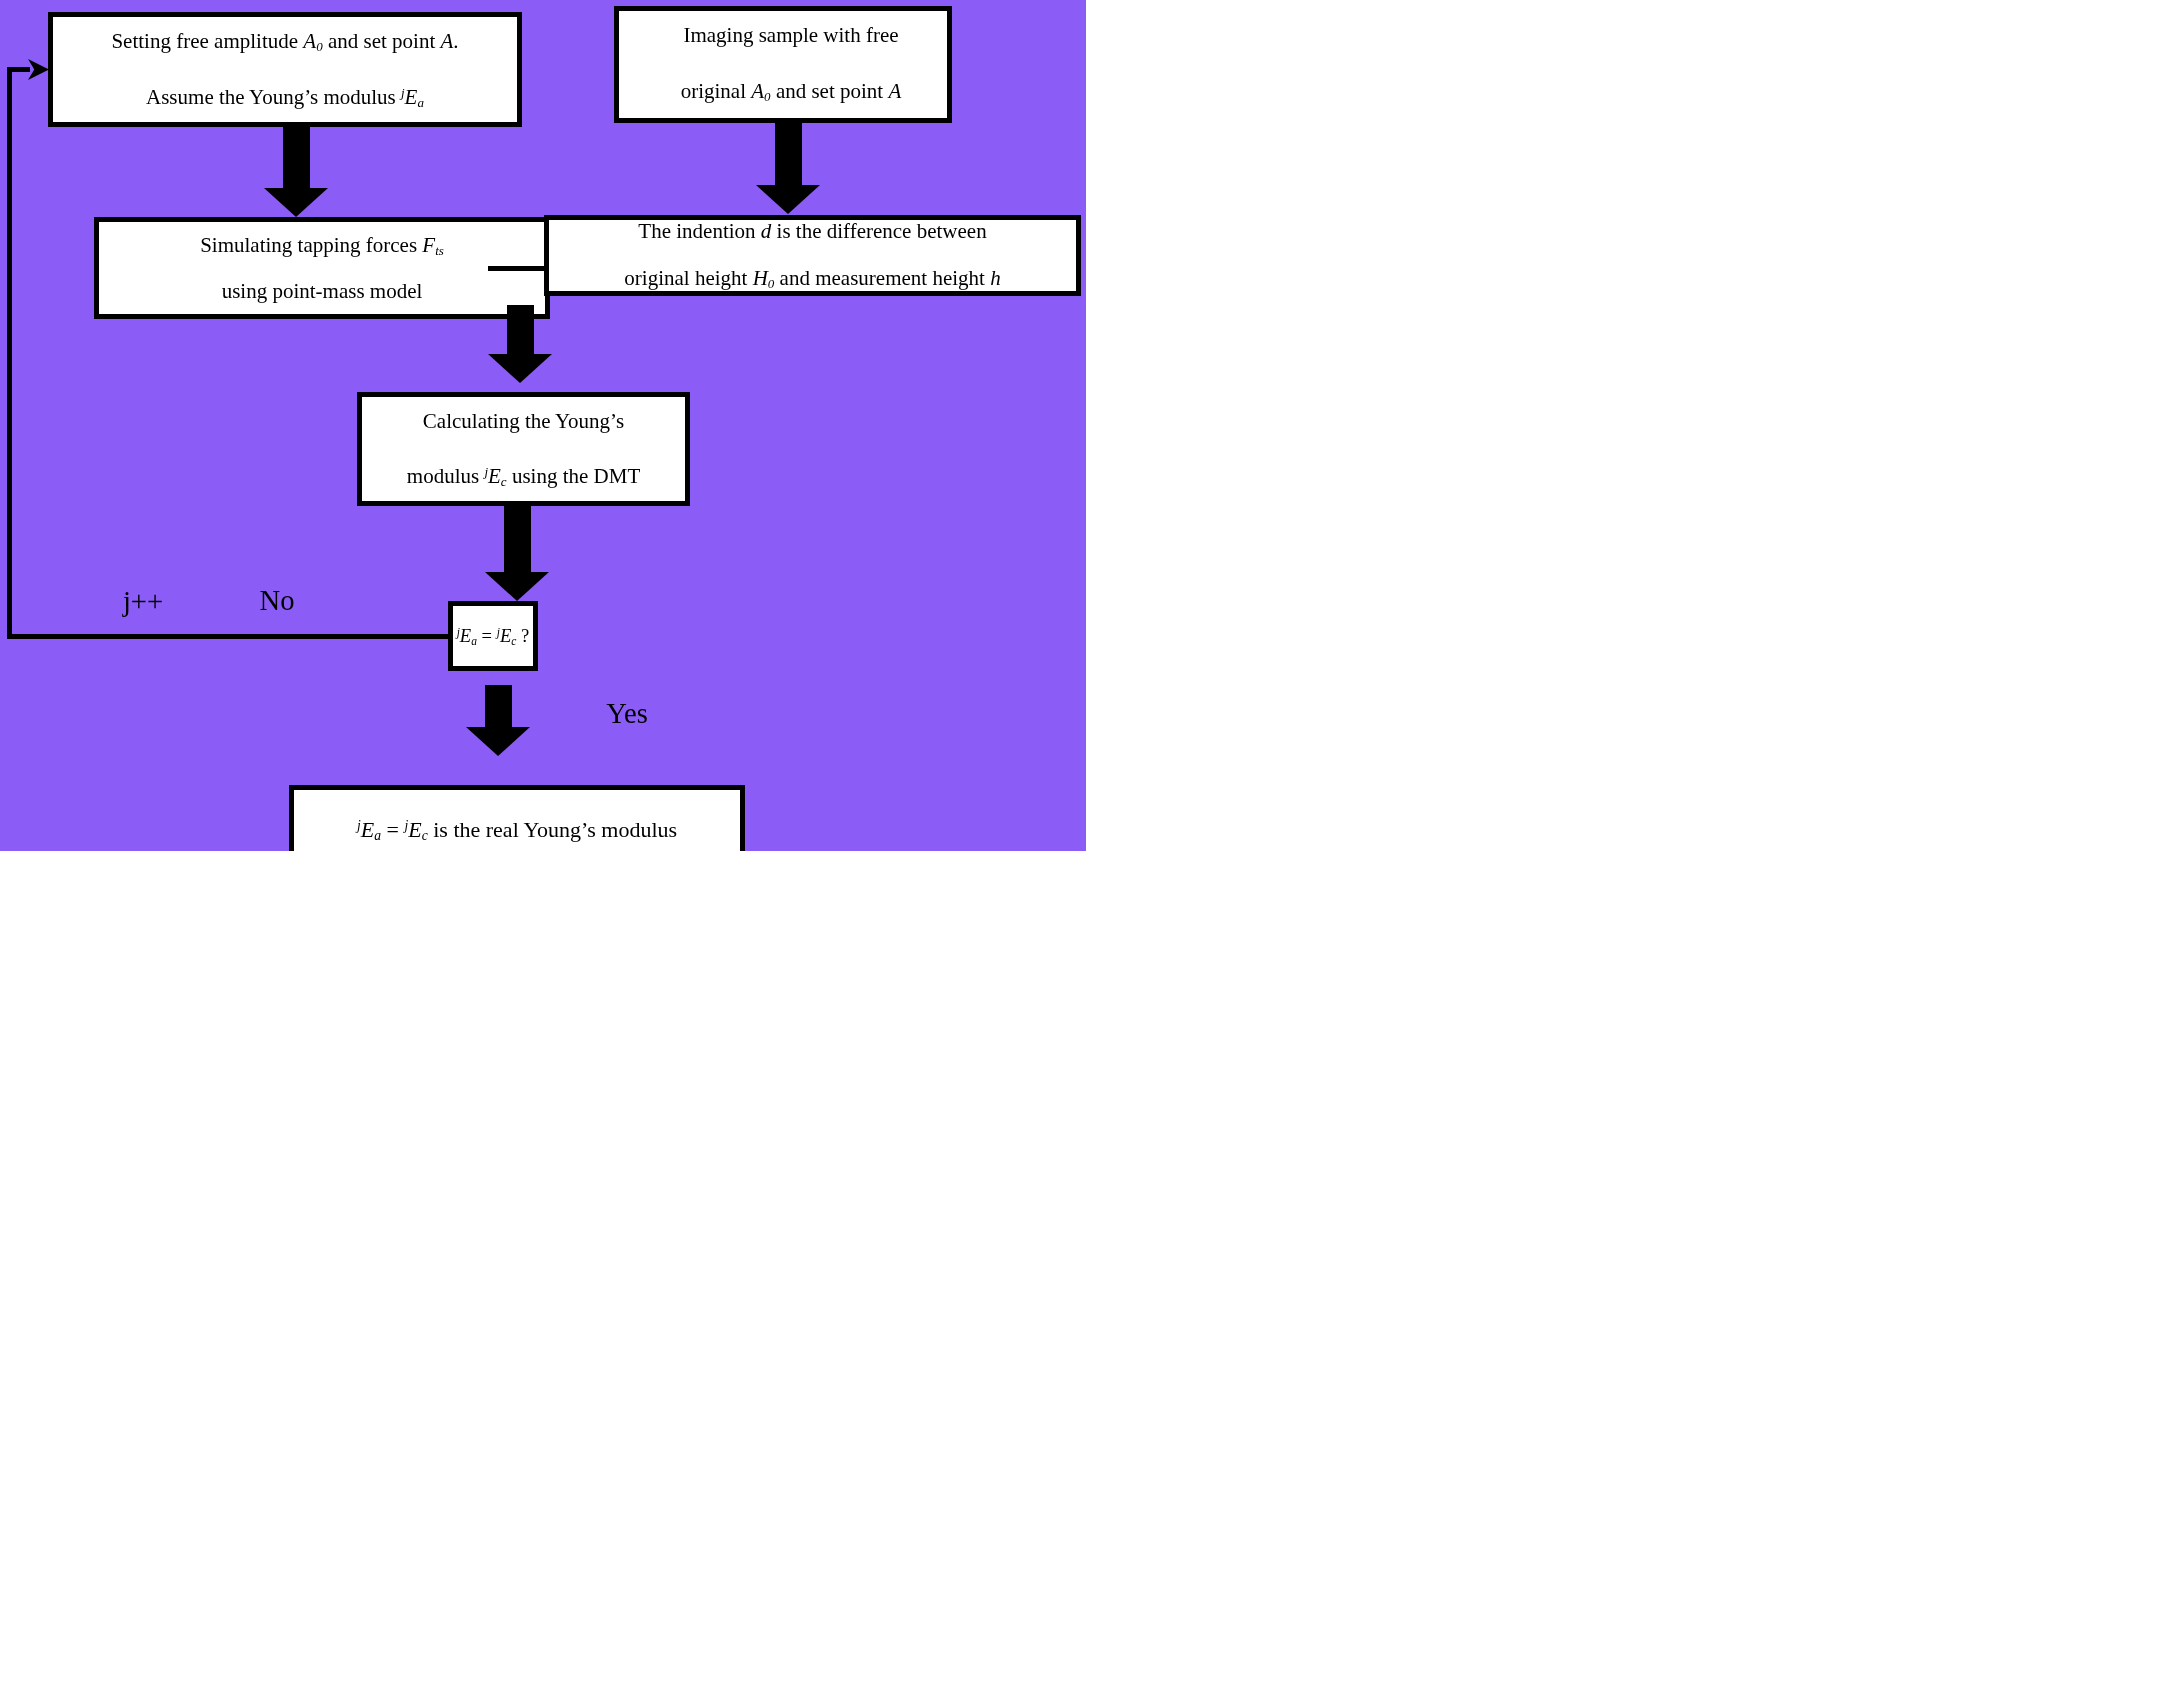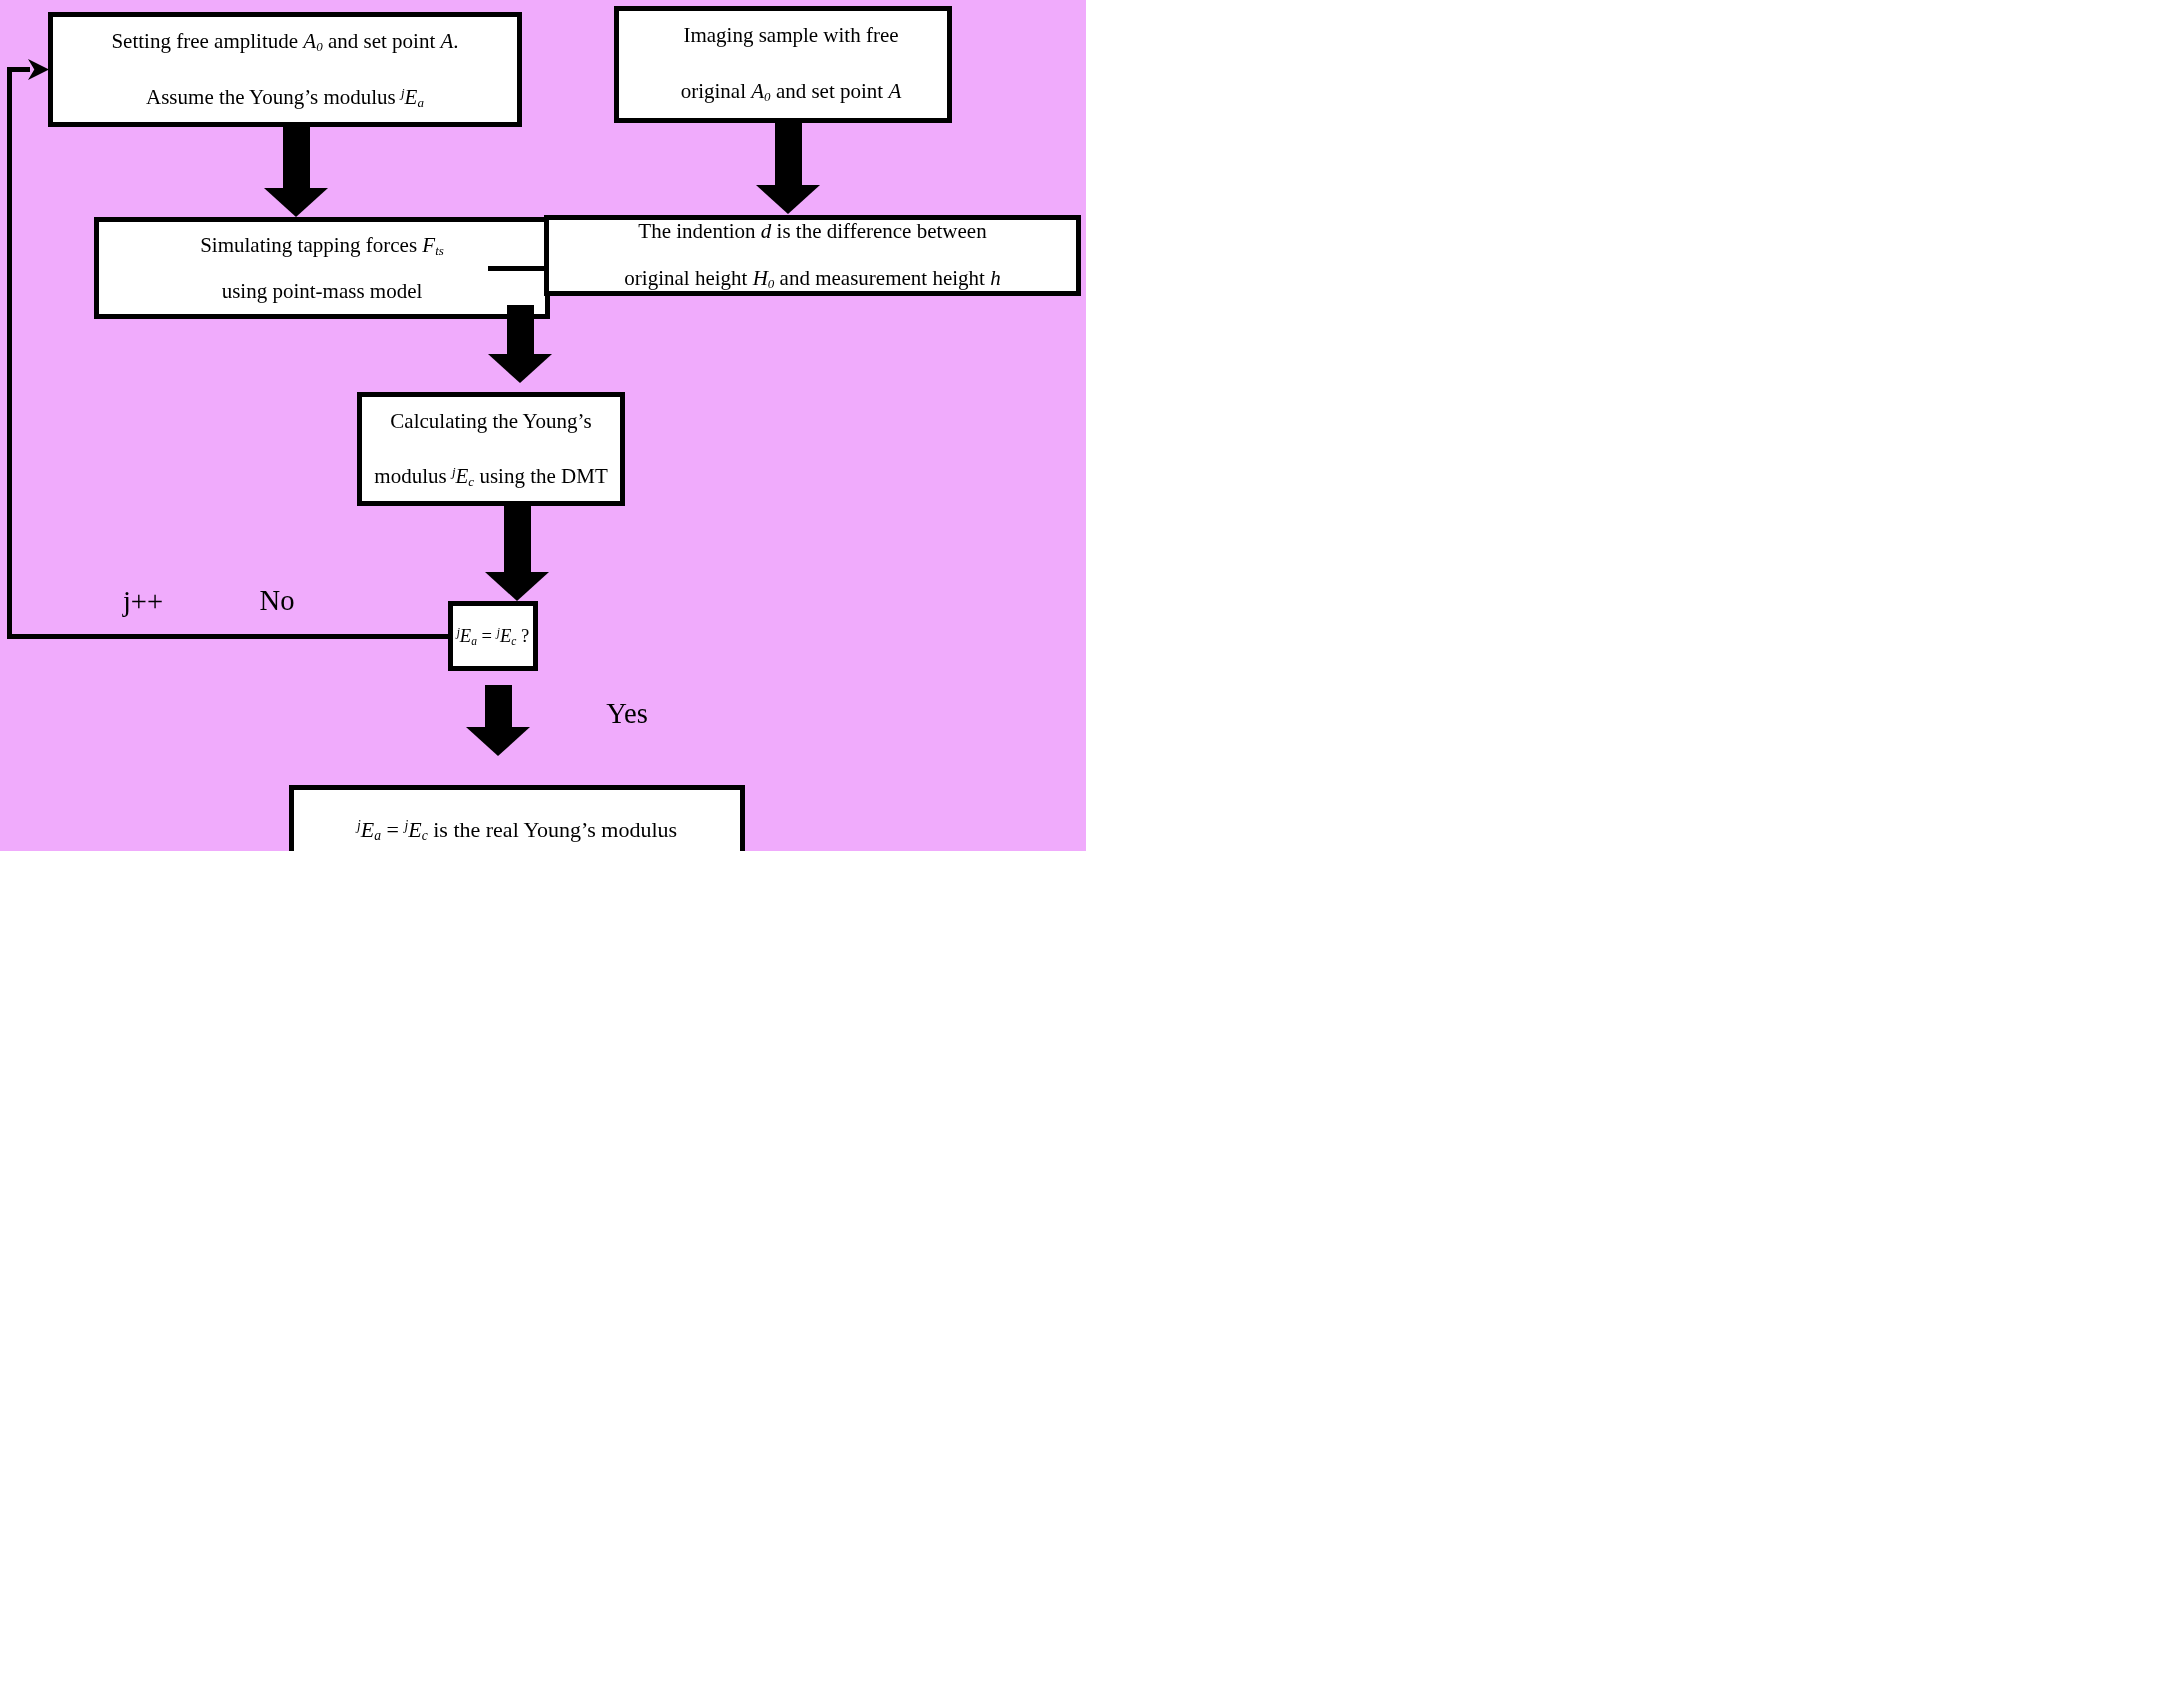--- a/index.html
+++ b/index.html
@@ -4,21 +4,21 @@
 <style>
   html, body {
     margin: 0;
     padding: 0;
     background: #ffffff;
   }
   .canvas {
     position: relative;
     width: 1086px;
     height: 851px;
-    background: #f0abfc;
+    background: #8b5cf6;
     font-family: "Liberation Serif", "DejaVu Serif", serif;
     color: #000000;
     overflow: hidden;
   }
   .box {
     position: absolute;
     box-sizing: border-box;
     border: 5.6px solid #000000;
     background: #ffffff;
     display: flex;
@@ -86,21 +86,21 @@
   <div class="box" style="left:94px; top:217px; width:456px; height:102px; --gap:21px;">
     <div class="line"><span>Simulating tapping forces </span><span class="i">F</span><span class="i sub">ts</span></div>
     <div class="line"><span>using point-mass model</span></div>
   </div>
 
   <div class="box" style="left:544px; top:215px; width:537px; height:81px; --gap:22.3px;">
     <div class="line"><span>The indention </span><span class="i">d</span><span> is the difference between</span></div>
     <div class="line"><span>original height </span><span class="i">H</span><span class="i sub">0</span><span> and measurement height </span><span class="i">h</span></div>
   </div>
 
-  <div class="box" style="left:357px; top:392px; width:268px; height:114px; --gap:31px;">
+  <div class="box" style="left:357px; top:392px; width:333px; height:114px; --gap:31px;">
     <div class="line"><span>Calculating the Young’s</span></div>
     <div class="line"><span>modulus </span><span class="i sup">j</span><span class="i">E</span><span class="i sub">c</span><span> using the DMT</span></div>
   </div>
 
   <div class="box" style="left:448px; top:601px; width:90px; height:70px; --fs:18.6px;">
     <div class="line"><span class="i sup">j</span><span class="i">E</span><span class="i sub">a</span><span> = </span><span class="i sup">j</span><span class="i">E</span><span class="i sub">c</span><span> ?</span></div>
   </div>
 
   <div class="box" style="left:289px; top:757px; width:456px; height:90px;margin-top:28px; --fs:22px;">
     <div class="line"><span class="i sup">j</span><span class="i">E</span><span class="i sub">a</span><span> = </span><span class="i sup">j</span><span class="i">E</span><span class="i sub">c</span><span> is the real Young’s modulus</span></div>

